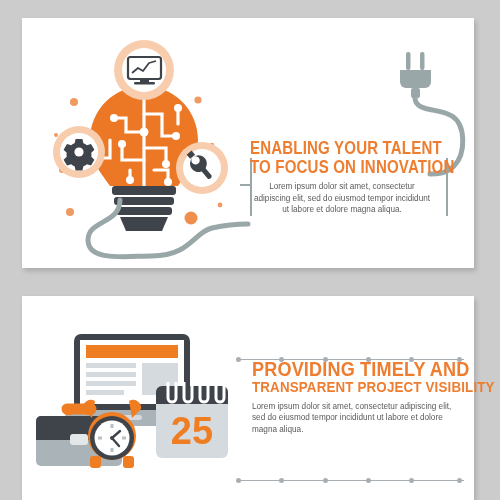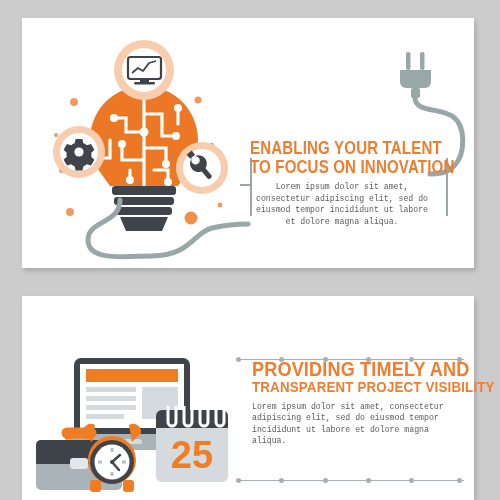--- a/index.html
+++ b/index.html
@@ -29,21 +29,20 @@
     line-height:1.0;
     text-transform:uppercase;
     transform:scaleX(.86);
     transform-origin:left center;
     white-space:nowrap;
   }
   .body-copy{
     color:#5b5b5b;
     font-size:8.2px;
     line-height:1.42;
-    font-family:Liberation Mono, monospace;
   }
 
   
   #card1-text{
     position:absolute;left:228px;top:122px;width:210px;
   }
   #card1-h1{font-size:17.5px;}
   #card1-h2{font-size:17.5px;margin-top:1px;}
   #card1-body{margin-top:5px;text-align:center;width:178px;margin-left:3px;}
 
@@ -72,21 +71,21 @@
   #timeline-bottom{top:478px;}
   .timeline .tl-line{
     position:absolute;left:0;top:2px;width:100%;height:1px;background:#a9aeb2;
   }
   .timeline .tl-dot{
     position:absolute;top:0;width:5px;height:5px;border-radius:50%;
     background:#a9aeb2;
   }
 
   
-  #work-illustration{position:absolute;left:34px;top:356px;width:196px;height:140px;}
+  #work-illustration{position:absolute;left:34px;top:332px;width:196px;height:140px;}
 
   svg{display:block;overflow:visible;}
 </style>
 </head>
 <body>
 
 <div class="stage">
 
   <div class="card" id="card-1">
 

